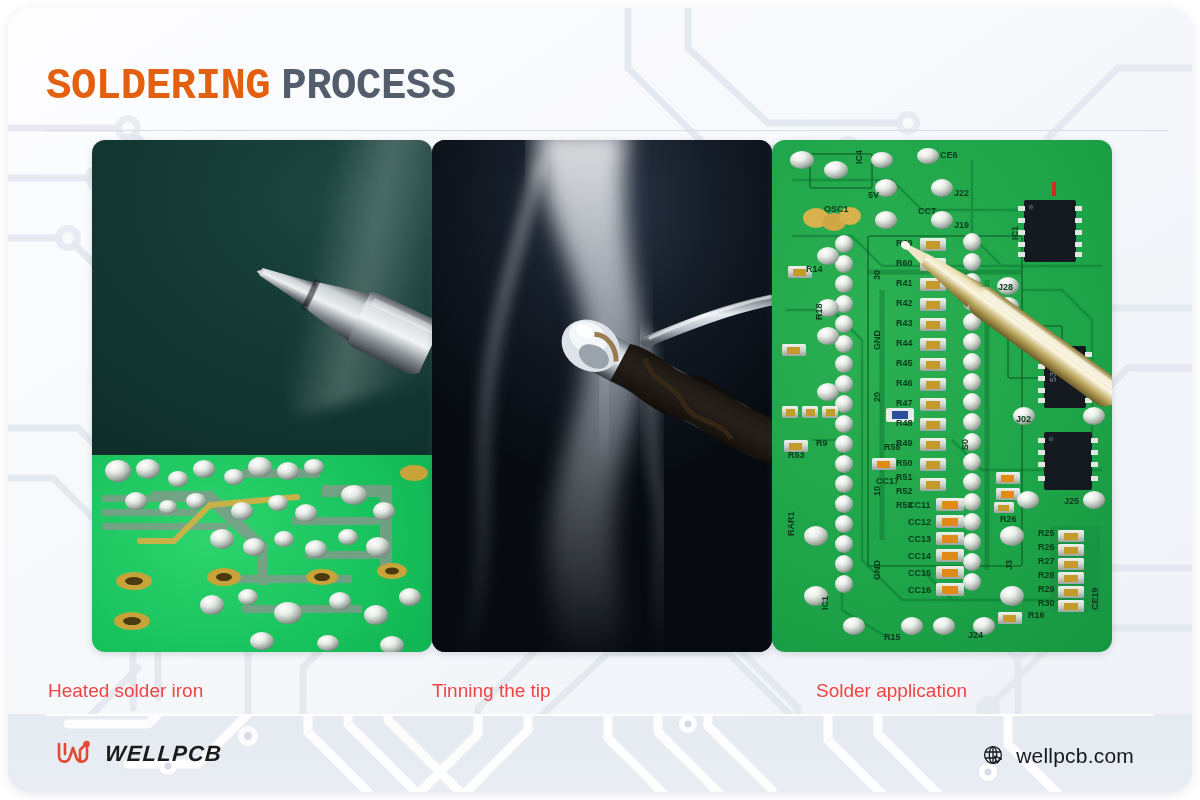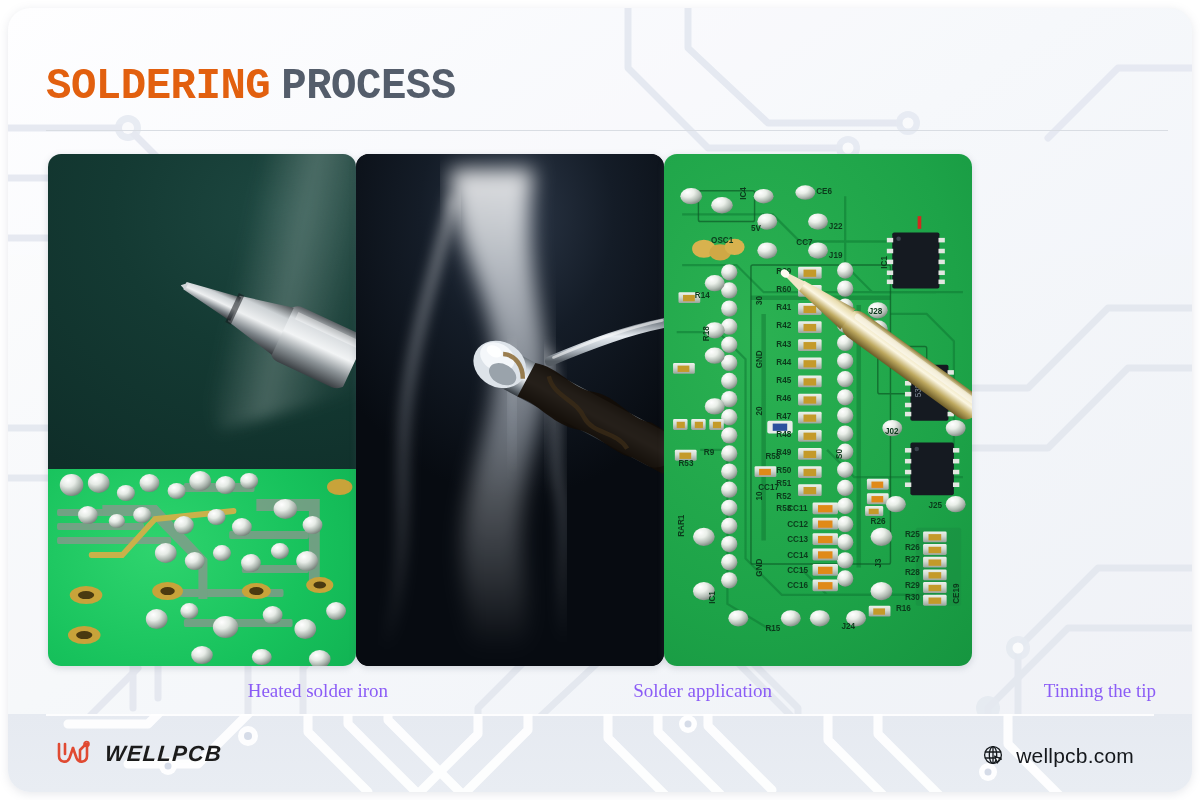--- a/index.html
+++ b/index.html
@@ -46,23 +46,23 @@
   #title .w2{ color:#545d6b; margin-left:.26em; }
 
   #header-rule{
     position:absolute; left:38px; top:122px;
     width:1122px; height:1px;
     background:#d9dde3;
   }
 
   
   #panels{
-    position:absolute; left:40px; top:146px;
-    width:924px; height:512px;
-    display:flex; justify-content:space-between;
+    position:absolute; left:40px; top:132px;
+    width:1108px; height:512px;
+    display:flex; justify-content:center;
   }
   .panel{
     position:relative;
     width:340px; height:512px;
     border-radius:13px;
     overflow:hidden;
     box-shadow:0 2px 7px rgba(90,100,120,.22);
   }
 
   
@@ -106,24 +106,23 @@
       radial-gradient(120% 100% at 30% 35%, #2bb152 0%, #1da348 55%, #13903c 100%);
   }
 
   
   #captions{
     position:absolute; left:40px; top:665px;
     width:1108px; height:36px;
     display:flex; justify-content:space-between;
   }
   .caption{
-    width:340px; text-align:right;
-    font-size:19px; color:#8b5cf6;
+    width:340px; text-align:left;
+    font-size:19px; color:#ef4444;
     line-height:36px;
-    font-family:Liberation Serif, serif;
   }
 
   
   #footer{
     position:absolute; left:0; bottom:0;
     width:100%; height:78px;
     background:linear-gradient(180deg,#e6eaf1 0%,#e9edf3 100%);
     overflow:hidden;
   }
   #footer-rule{
@@ -716,22 +715,22 @@
           <path d="M130 184 L130 196 L104 191.5 L104 188.5 Z" fill="#efe6c8"></path>
           <rect x="196" y="178" width="166" height="7" rx="3" fill="rgba(255,255,255,.5)"></rect>
           <ellipse cx="106" cy="190" rx="5" ry="4" fill="#fdfaf0"></ellipse>
         </g>
       </svg>
     </div>
   </div>
 
   <div id="captions">
     <div class="caption">Heated solder iron</div>
+    <div class="caption">Tinning the tip</div>
     <div class="caption">Solder application</div>
-    <div class="caption">Tinning the tip</div>
   </div>
 
   <div id="footer">
     <svg style="position:absolute;inset:0;width:100%;height:100%" viewBox="0 0 1184 78" preserveAspectRatio="none">
       <g stroke="#ffffff" stroke-width="9" fill="none" stroke-linecap="round" stroke-linejoin="round" opacity=".95">
         <path d="M300 -10 L300 18 L360 78"></path>
         <path d="M340 -10 L340 10 L408 78"></path>
         <path d="M380 -10 L380 6 L452 78"></path>
         <path d="M470 -10 L470 20 L400 90"></path>
         <path d="M520 -10 L520 16 L448 88"></path>

